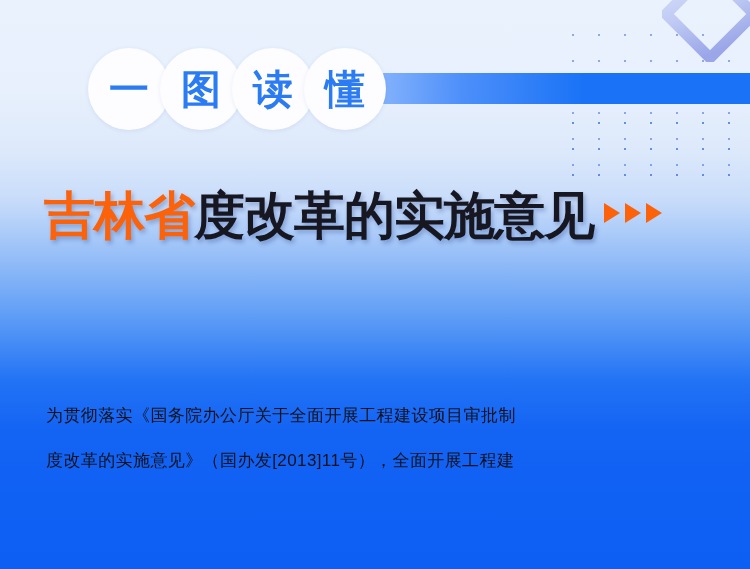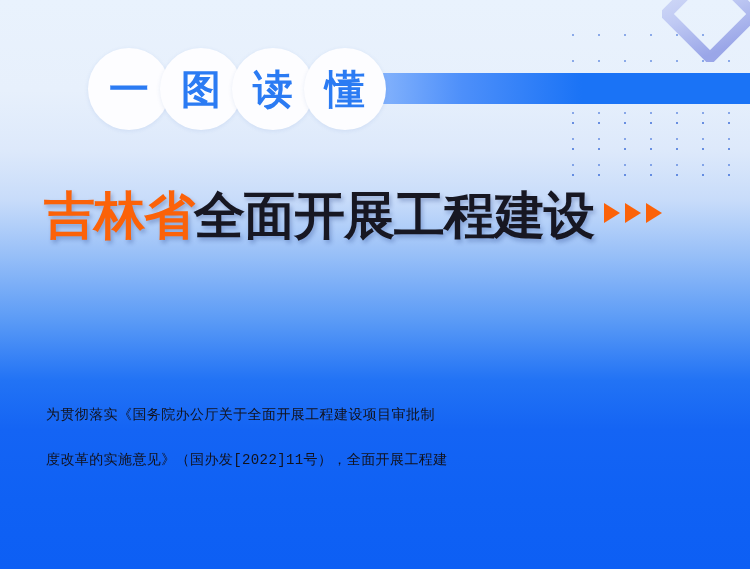--- a/index.html
+++ b/index.html
@@ -140,22 +140,22 @@
   }
 
   
   .body-block {
     position: absolute;
     top: 393px;
     left: 46px;
     width: 660px;
   }
   .body-line {
-    font-family: Liberation Mono, monospace;
-    font-size: 14px;
+    font-family: Liberation Sans, sans-serif;
+    font-size: 17px;
     line-height: 45px;
     color: #12121c;
     letter-spacing: .4px;
     white-space: nowrap;
   }
 </style>
 </head>
 <body>
 
 <div class="poster">
@@ -187,21 +187,21 @@
     </div>
     <div class="badge-circle">
       <span class="badge-char">读</span>
     </div>
     <div class="badge-circle">
       <span class="badge-char">懂</span>
     </div>
   </div>
 
   <div class="title-block">
-    <div class="title-line"><span class="title-hl">吉林省</span><span>全面开展工程建设</span><span class="arrows"><i class="arrow-tri"></i><i class="arrow-tri"></i><i class="arrow-tri"></i></span></div>
+    <div class="title-line"><span class="title-hl">吉林省</span><span>度改革的实施意见</span><span class="arrows"><i class="arrow-tri"></i><i class="arrow-tri"></i><i class="arrow-tri"></i></span></div>
   </div>
 
   <div class="body-block">
     <div class="body-line">为贯彻落实《国务院办公厅关于全面开展工程建设项目审批制</div>
-    <div class="body-line">度改革的实施意见》（国办发[2022]11号），全面开展工程建</div>
+    <div class="body-line">度改革的实施意见》（国办发[2013]11号），全面开展工程建</div>
   </div>
 
 </div>
 
 </body></html>

